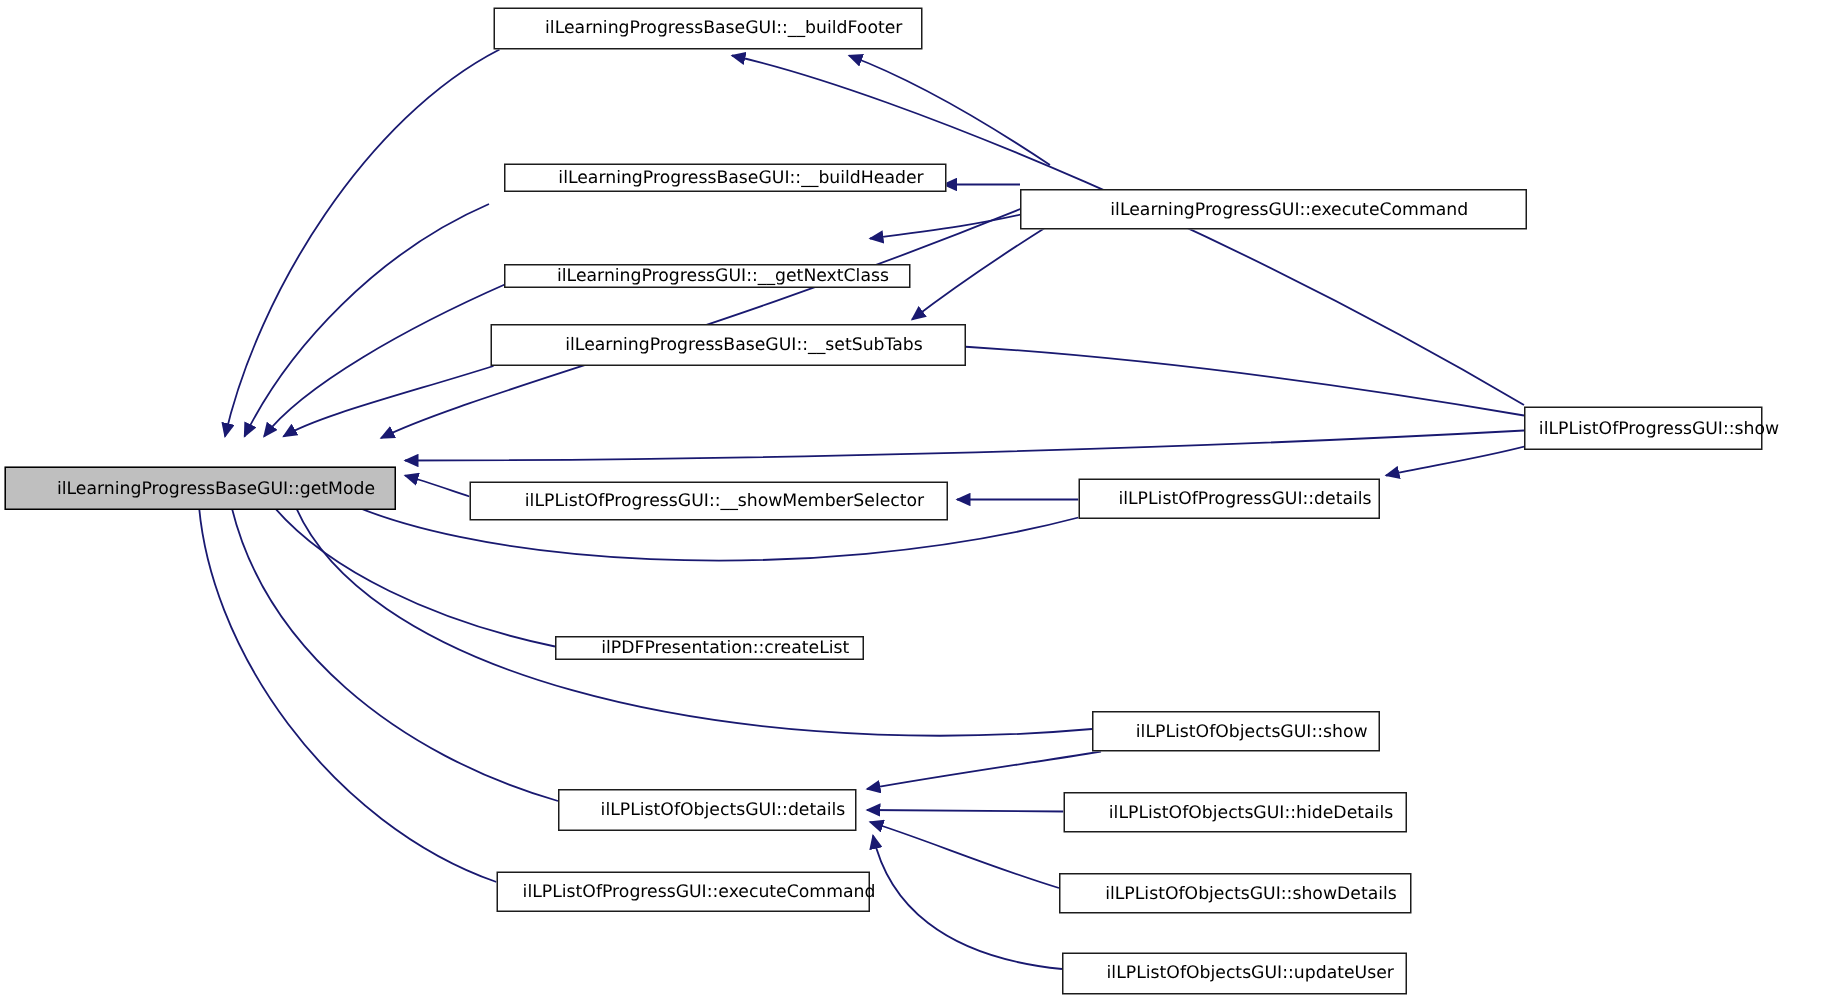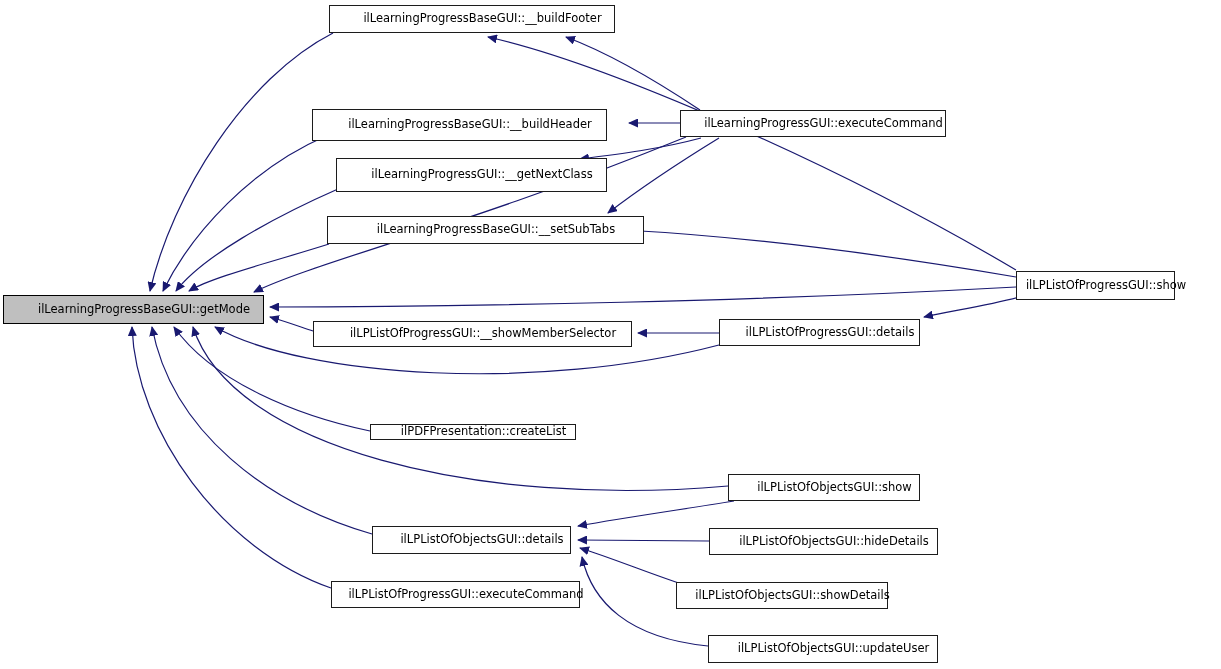--- a/index.html
+++ b/index.html
@@ -23,20 +23,21 @@
     align-items:center;
     justify-content:center;
     white-space:nowrap;
     cursor:pointer;
     padding-left:21px;
   }
   .node.main{
     background:#bfbfbf;
     border:1.5px solid #000000;
     cursor:default;
+    margin-top:16px;
   }
 </style>
 </head>
 <body>
 
 <div id="canvas">
 
   <svg id="edges" viewBox="0 0 1221 669" xmlns="http://www.w3.org/2000/svg">
     <defs>
       <marker id="arrow" markerWidth="11" markerHeight="9" refX="9" refY="4.5" orient="auto" markerUnits="userSpaceOnUse">
@@ -68,41 +69,41 @@
       <path d="M709,541 L578,540" marker-end="url(#arrow)"></path>
       <path d="M706,592 C660,578 618,560 580,548" marker-end="url(#arrow)"></path>
       <path d="M708,646 C628,638 592,602 582,557" marker-end="url(#arrow)"></path>
     </g>
   </svg>
 
   <div class="node main" style="left:3px;top:295px;width:261px;height:29px">ilLearningProgressBaseGUI::getMode</div>
 
   <div class="node" style="left:329px;top:5px;width:286px;height:28px">ilLearningProgressBaseGUI::__buildFooter</div>
 
-  <div class="node" style="left:312px;top:109px;width:295px;height:32px">ilLearningProgressBaseGUI::__buildHeader</div>
+  <div class="node" style="left:336px;top:109px;width:295px;height:19px">ilLearningProgressBaseGUI::__buildHeader</div>
 
-  <div class="node" style="left:336px;top:158px;width:271px;height:34px">ilLearningProgressGUI::__getNextClass</div>
+  <div class="node" style="left:336px;top:176px;width:271px;height:16px">ilLearningProgressGUI::__getNextClass</div>
 
   <div class="node" style="left:327px;top:216px;width:317px;height:28px">ilLearningProgressBaseGUI::__setSubTabs</div>
 
-  <div class="node" style="left:680px;top:110px;width:266px;height:27px">ilLearningProgressGUI::executeCommand</div>
+  <div class="node" style="left:680px;top:126px;width:338px;height:27px">ilLearningProgressGUI::executeCommand</div>
 
   <div class="node" style="left:1016px;top:271px;width:159px;height:29px">ilLPListOfProgressGUI::show</div>
 
   <div class="node" style="left:313px;top:321px;width:319px;height:26px">ilLPListOfProgressGUI::__showMemberSelector</div>
 
   <div class="node" style="left:719px;top:319px;width:201px;height:27px">ilLPListOfProgressGUI::details</div>
 
   <div class="node" style="left:370px;top:424px;width:206px;height:16px">ilPDFPresentation::createList</div>
 
   <div class="node" style="left:372px;top:526px;width:199px;height:28px">ilLPListOfObjectsGUI::details</div>
 
   <div class="node" style="left:331px;top:581px;width:249px;height:27px">ilLPListOfProgressGUI::executeCommand</div>
 
   <div class="node" style="left:728px;top:474px;width:192px;height:27px">ilLPListOfObjectsGUI::show</div>
 
   <div class="node" style="left:709px;top:528px;width:229px;height:27px">ilLPListOfObjectsGUI::hideDetails</div>
 
-  <div class="node" style="left:676px;top:582px;width:212px;height:27px">ilLPListOfObjectsGUI::showDetails</div>
+  <div class="node" style="left:706px;top:582px;width:235px;height:27px">ilLPListOfObjectsGUI::showDetails</div>
 
   <div class="node" style="left:708px;top:635px;width:230px;height:28px">ilLPListOfObjectsGUI::updateUser</div>
 
 </div>
 
 </body></html>

